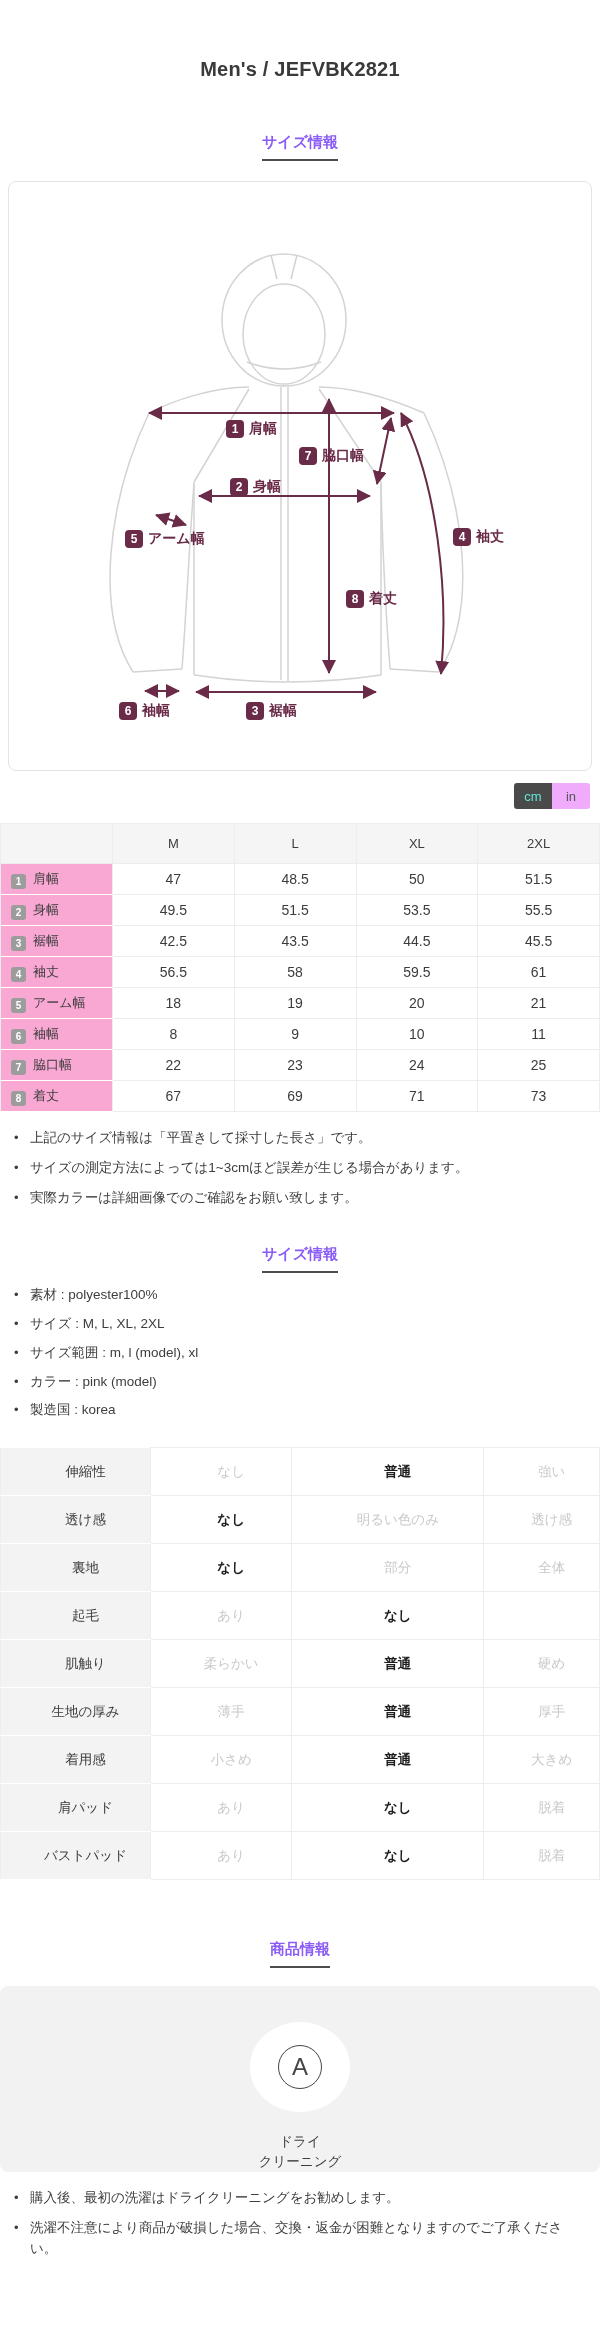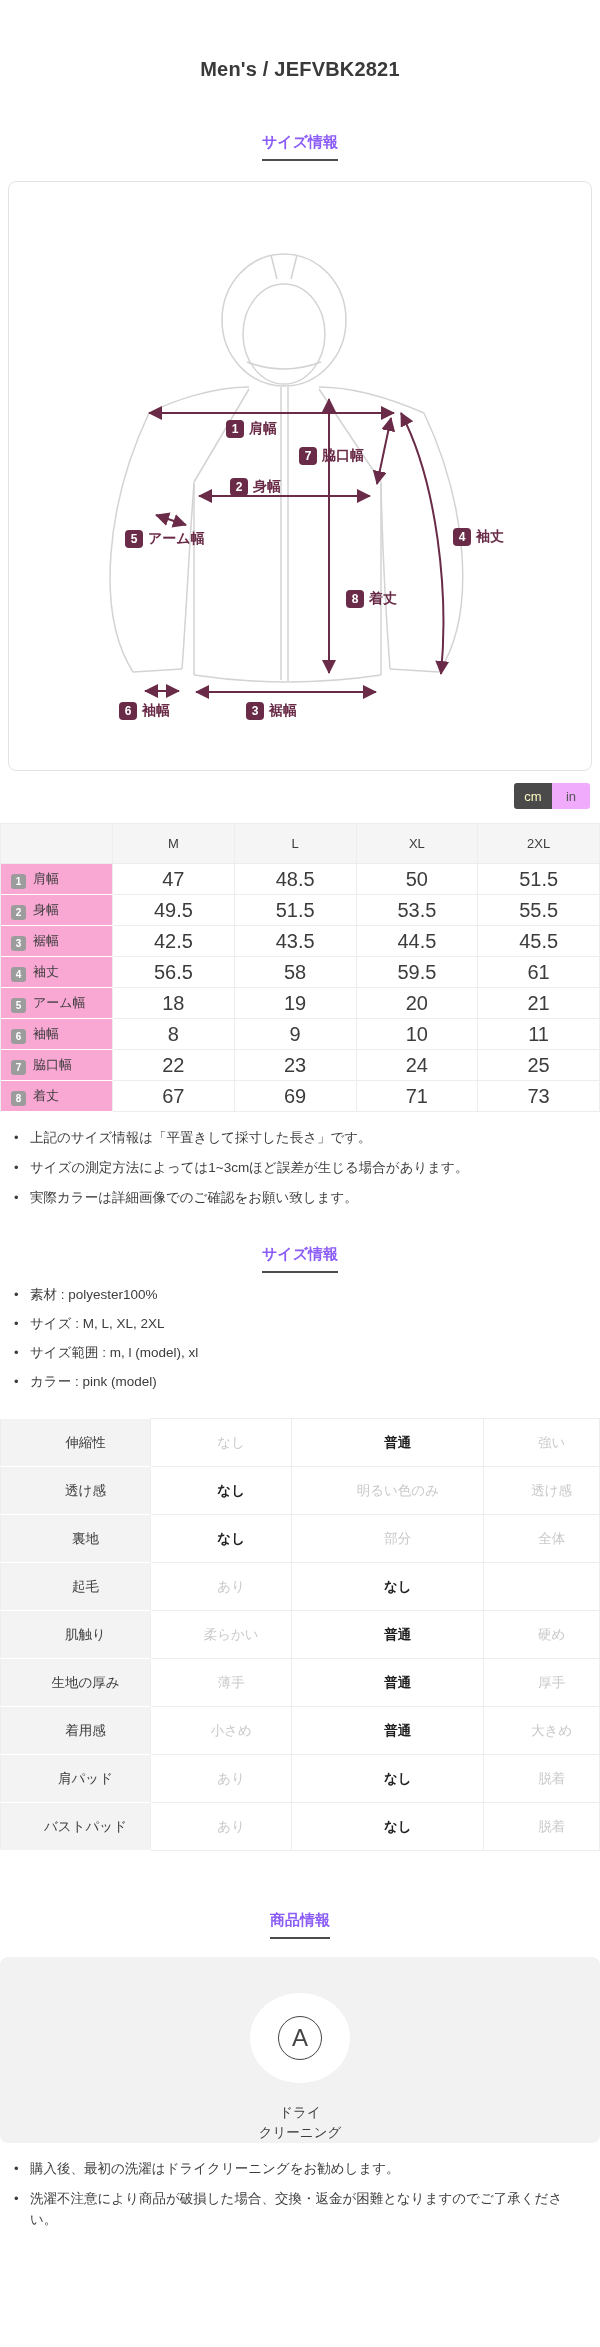--- a/index.html
+++ b/index.html
@@ -17,30 +17,30 @@
   
   .diagram { position:relative; margin:20px 8px 0; height:590px; border:1px solid #e3e3e3; border-radius:8px; background:#fff; }
   .diagram svg { position:absolute; inset:0; }
   .dim-label { position:absolute; display:flex; align-items:center; gap:5px; white-space:nowrap; }
   .dim-badge { width:18px; height:18px; border-radius:4px; background:var(--accent); color:#fff; font-size:12px; font-weight:700; display:flex; align-items:center; justify-content:center; }
   .dim-text { color:var(--accent); font-size:14px; font-weight:700; }
 
   
   .unit-toggle { margin:12px 10px 0; display:flex; justify-content:flex-end; }
   .unit-btn { width:38px; height:26px; font-size:13px; display:flex; align-items:center; justify-content:center; cursor:pointer; }
-  .unit-cm { background:#4a4a4a; color:#fef9c3; border-radius:3px 0 0 3px; }
+  .unit-cm { background:#4a4a4a; color:#5eead4; border-radius:3px 0 0 3px; }
   .unit-in { background:#f0abfc; color:#555; border-radius:0 3px 3px 0; }
 
   
   table { border-collapse:collapse; width:100%; }
   .size-table { margin-top:14px; }
   .size-table th, .size-table td { border:1px solid #ededed; text-align:center; font-weight:400; }
   .size-table thead th { height:40px; background:#f5f5f5; font-size:13px; color:#3d3d3d; }
   .size-table tbody tr { height:31px; }
-  .size-table td { font-size:20px; color:#3c3c3c; }
+  .size-table td { font-size:14px; color:#3c3c3c; }
   .size-table td.rowlab { background:#f9a8d4; text-align:left; padding-left:10px; font-size:13px; border-color:#fff #ededed; }
   .size-table col.c0 { width:112px; }
   .row-badge { display:inline-flex; width:15px; height:15px; border-radius:3px; background:#9c9c9c; color:#fff; font-size:10px; font-weight:700; align-items:center; justify-content:center; vertical-align:-2px; margin-right:7px; }
 
   
   ul.notes { list-style:none; margin:16px 12px 0 14px; }
   ul.notes li { position:relative; padding-left:16px; font-size:13.5px; line-height:1.55; margin-bottom:9px; color:#3d3d3d; }
   ul.notes li::before { content:"•"; position:absolute; left:0; top:0; font-size:13px; }
   ul.notes.tight { margin-top:12px; } ul.notes.tight li { margin-bottom:8px; }
 
@@ -229,20 +229,21 @@
 
 <div class="sec-head-wrap h2">
   <span class="sec-head">サイズ情報</span>
 </div>
 
 <ul class="notes tight" id="detail-bullets">
     <li>素材 : polyester100%</li>
     <li>サイズ : M, L, XL, 2XL</li>
     <li>サイズ範囲 : m, l (model), xl</li>
     <li>カラー : pink (model)</li>
+    <li>製造国 : korea</li>
   </ul>
 
 <table class="attr-table">
   <tbody id="attr-body">
       <tr>
         <td class="alab">伸縮性</td>
         <td>なし</td>
         <td class="sel">普通</td>
         <td>強い</td>
       </tr>

